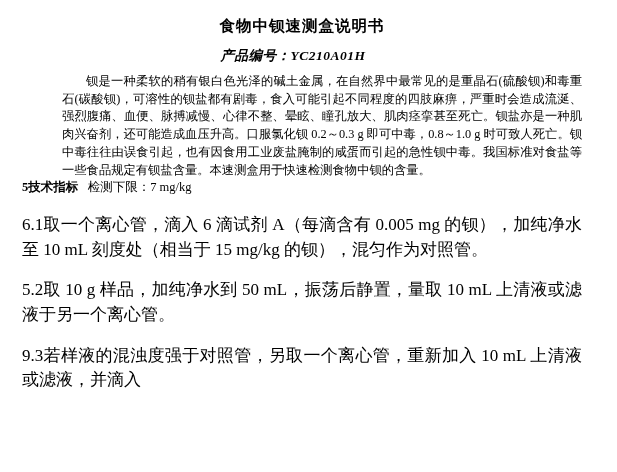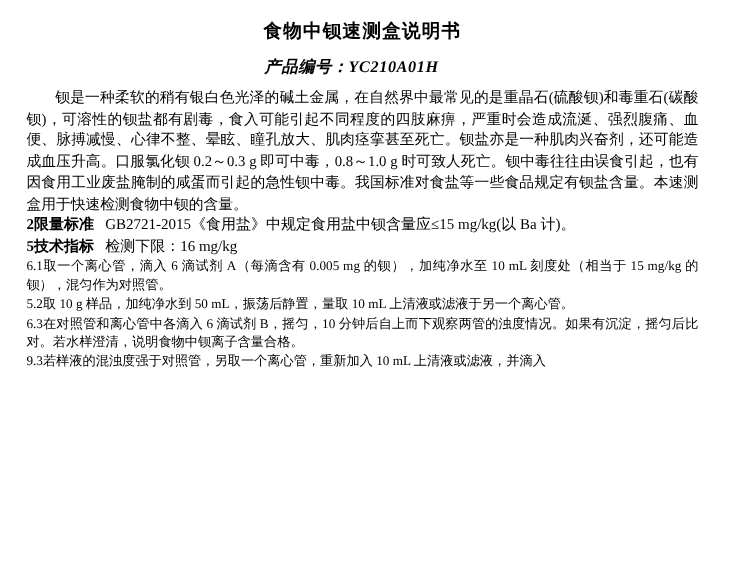--- a/index.html
+++ b/index.html
@@ -52,72 +52,65 @@
     font-weight: normal;
   }
   .body-text {
     font-size: 12.3px;
     line-height: 1.44;
     text-align: justify;
     margin: 0;
   }
   .indent {
     text-indent: 24px;
+    margin-left: 40px;
   }
   .para {
-    font-size: 11px;
+    font-size: 17px;
     line-height: 1.45;
     text-align: justify;
-    margin: 0 0 0 0;
+    margin: 16px 0 0 0;
   }
   .para .lead {
     font-weight: normal;
   }
 </style>
 </head>
 <body>
 
 <div class="page">
 
   <div class="doc-title">食物中钡速测盒说明书</div>
 
   <div class="product-code">
     <span>产品编号：</span><span>YC210A01H</span>
   </div>
 
   <div class="section">
     <div class="body-text indent">钡是一种柔软的稍有银白色光泽的碱土金属，在自然界中最常见的是重晶石(硫酸钡)和毒重石(碳酸钡)，可溶性的钡盐都有剧毒，食入可能引起不同程度的四肢麻痹，严重时会造成流涎、强烈腹痛、血便、脉搏减慢、心律不整、晕眩、瞳孔放大、肌肉痉挛甚至死亡。钡盐亦是一种肌肉兴奋剂，还可能造成血压升高。口服氯化钡 0.2～0.3 g 即可中毒，0.8～1.0 g 时可致人死亡。钡中毒往往由误食引起，也有因食用工业废盐腌制的咸蛋而引起的急性钡中毒。我国标准对食盐等一些食品规定有钡盐含量。本速测盒用于快速检测食物中钡的含量。</div>
   </div>
 
-  <div class="section">
-    <div class="sec-head">
-      <span class="num">2</span><span>限量标准</span>&nbsp;&nbsp;&nbsp;<span class="inline-normal">GB2721-2015《食用盐》中规定食用盐中钡含量应≤15 mg/kg(以 Ba 计)。</span>
-    </div>
-  </div>
 
 
 
   <div class="section">
     <div class="sec-head">
-      <span class="num">5</span><span>技术指标</span>&nbsp;&nbsp;&nbsp;<span class="inline-normal">检测下限：16 mg/kg</span>
+      <span class="num">5</span><span>技术指标</span>&nbsp;&nbsp;&nbsp;<span class="inline-normal">检测下限：7 mg/kg</span>
     </div>
   </div>
 
   <div class="section">
 
     <div class="para">
       <span class="lead">6.1</span><span>取一个离心管，滴入 6 滴试剂 A（每滴含有 0.005 mg 的钡），加纯净水至 10 mL 刻度处（相当于 15 mg/kg 的钡），混匀作为对照管。</span>
     </div>
 
     <div class="para">
       <span class="lead">5.2</span><span>取 10 g 样品，加纯净水到 50 mL，振荡后静置，量取 10 mL 上清液或滤液于另一个离心管。</span>
     </div>
 
-    <div class="para">
-      <span class="lead">6.3</span><span>在对照管和离心管中各滴入 6 滴试剂 B，摇匀，10 分钟后自上而下观察两管的浊度情况。如果有沉淀，摇匀后比对。若水样澄清，说明食物中钡离子含量合格。</span>
-    </div>
 
     <div class="para">
       <span class="lead">9.3</span><span>若样液的混浊度强于对照管，另取一个离心管，重新加入 10 mL 上清液或滤液，并滴入</span>
     </div>
   </div>
 
 </div>
 
 </body></html>

